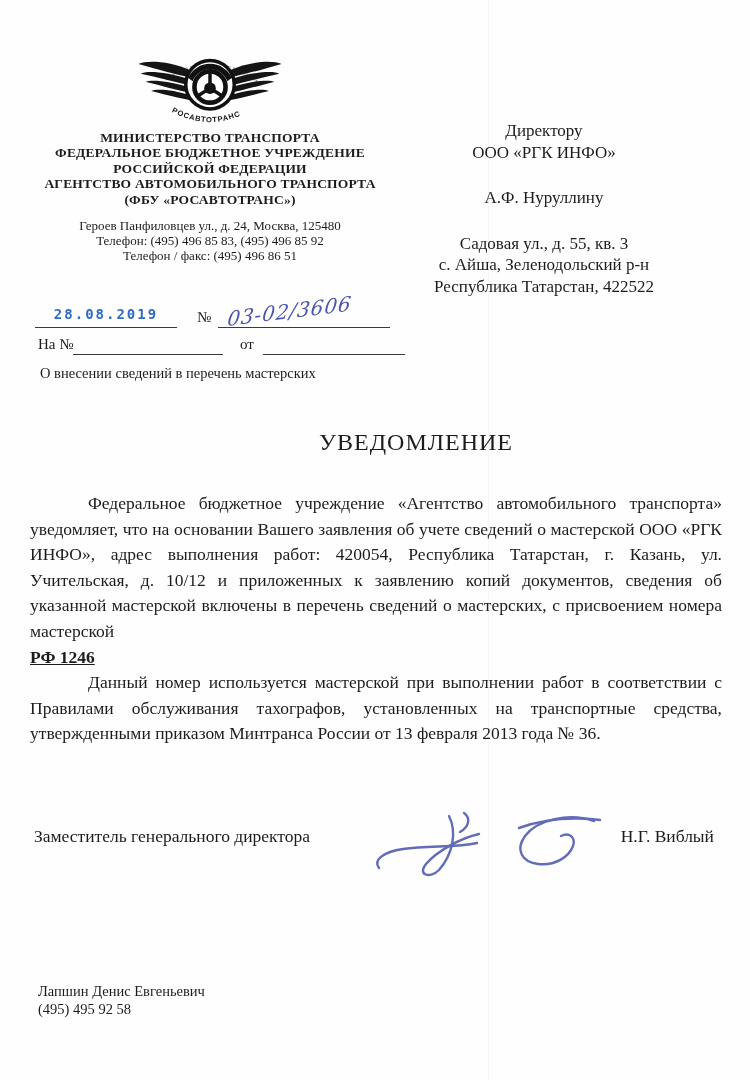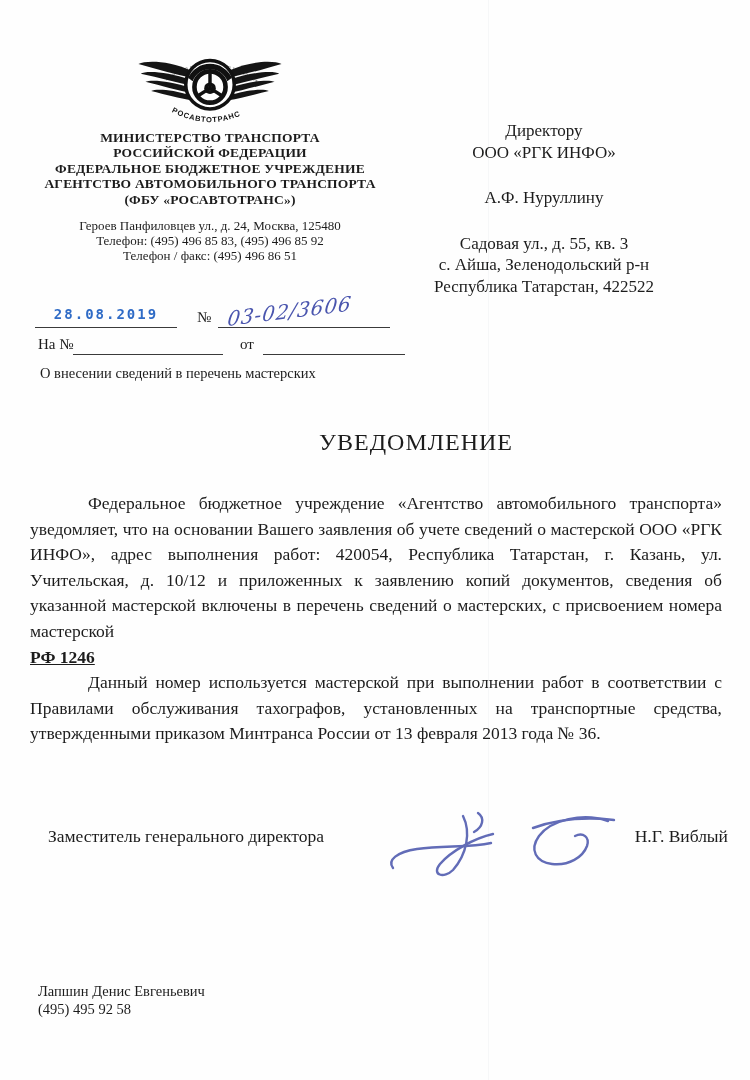--- a/index.html
+++ b/index.html
@@ -48,21 +48,21 @@
   .recipient{position:absolute;left:398px;top:120px;width:292px;text-align:center;font-size:17px;line-height:21.5px;}
   .recipient .gap{height:24px;}
 
   
   .doc-title{position:absolute;left:0;top:429px;width:750px;text-align:center;font-size:24px;letter-spacing:1px;margin-left:41px;}
   .body-text{position:absolute;left:30px;top:491px;width:692px;}
   .body-text p{margin:0;font-size:17.5px;line-height:25.6px;text-align:justify;text-indent:58px;}
   .workshop-number{margin:26px 0 24px 0;text-align:center;font-weight:bold;font-size:17.5px;text-indent:0 !important;text-decoration:underline;}
 
   
-  .sign-row{position:absolute;left:48px;top:822px;width:680px;height:70px;font-size:17.5px;text-align:right;}
+  .sign-row{position:absolute;left:34px;top:822px;width:680px;height:70px;font-size:17.5px;text-align:right;}
   .sign-position{position:absolute;left:0;top:4px;}
   .sign-name{position:absolute;right:0;top:4px;}
   .sign-scribble{position:absolute;left:335px;top:-26px;width:235px;height:96px;}
 
   
   .footer{position:absolute;left:38px;top:982px;font-size:14.5px;line-height:18px;}
 
   .logo-arc-top{font-family:"Liberation Sans", sans-serif;font-size:6.2px;letter-spacing:0.8px;fill:#555;}
   .logo-arc-bottom{font-family:"Liberation Sans", sans-serif;font-size:13px;font-weight:bold;letter-spacing:1.5px;fill:#111;}
 </style>
@@ -101,22 +101,22 @@
         <line x1="130" y1="82" x2="130" y2="56" stroke="#111" stroke-width="6"></line>
         <line x1="130" y1="82" x2="108" y2="96" stroke="#111" stroke-width="6"></line>
         <line x1="130" y1="82" x2="152" y2="96" stroke="#111" stroke-width="6"></line>
       </g>
 
       <path id="arcBottom" d="M 58,120 Q 130,162 202,120" fill="none"></path>
       <text class="logo-arc-bottom"><textPath href="#arcBottom" startOffset="4%">РОСАВТОТРАНС</textPath></text>
     </svg>
     <div class="org-lines">
       <div>МИНИСТЕРСТВО ТРАНСПОРТА</div>
+      <div>ФЕДЕРАЛЬНОЕ БЮДЖЕТНОЕ УЧРЕЖДЕНИЕ</div>
       <div>РОССИЙСКОЙ ФЕДЕРАЦИИ</div>
-      <div>ФЕДЕРАЛЬНОЕ БЮДЖЕТНОЕ УЧРЕЖДЕНИЕ</div>
       <div>АГЕНТСТВО АВТОМОБИЛЬНОГО ТРАНСПОРТА</div>
       <div>(ФБУ «РОСАВТОТРАНС»)</div>
     </div>
     <div class="contact-lines">
       <div>Героев Панфиловцев ул., д. 24, Москва, 125480</div>
       <div>Телефон: (495) 496 85 83, (495) 496 85 92</div>
       <div>Телефон / факс: (495) 496 86 51</div>
     </div>
   </div>
 

